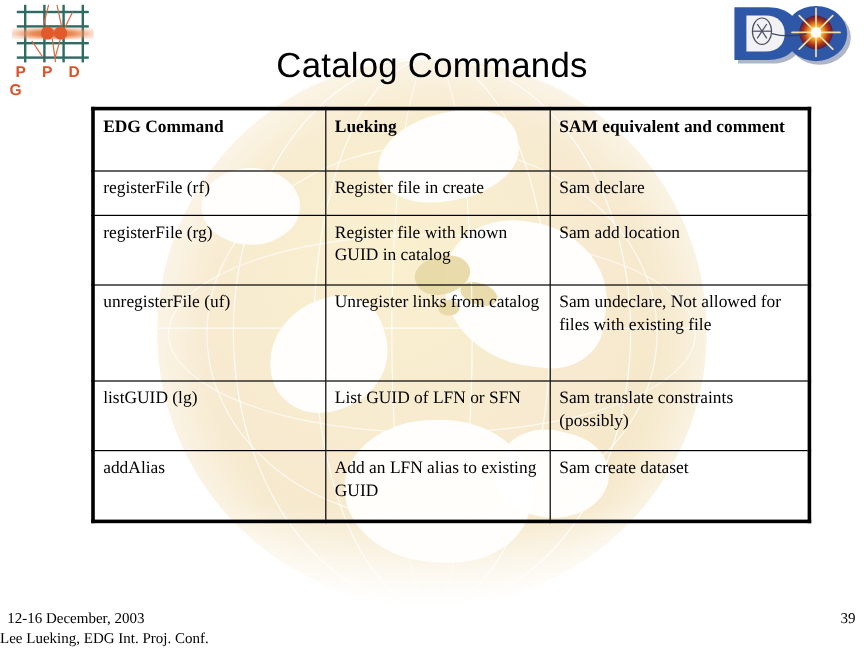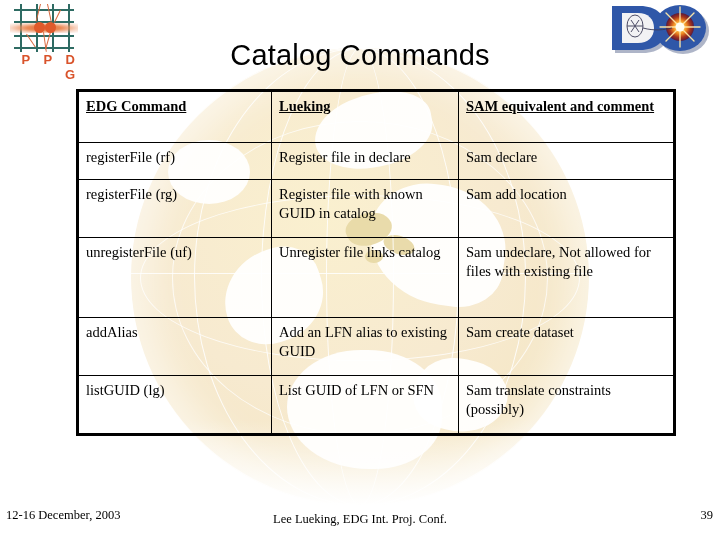--- a/index.html
+++ b/index.html
@@ -147,21 +147,21 @@
   .ppdg-track {
     position: absolute;
     width: 1px;
     background: #d8693f;
     transform-origin: top center;
   }
   .ppdg-text {
     position: absolute;
     left: 0; right: 0;
     top: 48px;
-    text-align: right;
+    text-align: left;
     font-family: "Liberation Sans", sans-serif;
     font-size: 13px;
     font-weight: bold;
     letter-spacing: 5px;
     color: #d9532b;
     text-indent: 5px;
   }
 
   
   #d0-logo {
@@ -208,43 +208,43 @@
     font-weight: normal;
     font-family: "Liberation Serif", "DejaVu Serif", serif;
   }
   #commands-table thead th {
     font-weight: bold;
   }
   .col-cmd    { width: 194px; }
   .col-action { width: 187px; }
   .col-sam    { width: 216px; }
 
-  .r-head   td, .r-head th { height: 39px; text-decoration: underline; }
+  .r-head   td, .r-head th { height: 39px; }
   .r-h1 td { height: 25px; }
   .r-h2 td { height: 46px; }
   .r-h3 td { height: 68px; }
   .r-h4 td { height: 25px; }
 
   
   #slide-footer {
     position: absolute;
     left: 0; right: 0;
     top: 508px;
     height: 18px;
     font-size: 12.5px;
     color: #000000;
   }
   #footer-date {
     position: absolute;
     left: 6px; top: 0;
   }
   #footer-center {
     position: absolute;
-    left: 0; right: 0; top: 4px;
-    text-align: center;
+    left: 0; right: 0; top: 17px;
+    text-align: left;
   }
   #footer-page {
     position: absolute;
     right: 7px; top: 0;
   }
 </style>
 </head>
 <body>
 
 <div id="slide-bg">
@@ -356,42 +356,42 @@
   <thead>
     <tr class="r-head">
       <th>EDG Command</th>
       <th>Lueking</th>
       <th>SAM equivalent and comment</th>
     </tr>
   </thead>
   <tbody>
     <tr class="r-h1">
       <td>registerFile (rf)</td>
-      <td>Register file in declare</td>
+      <td>Register file in create</td>
       <td>Sam declare</td>
     </tr>
     <tr class="r-h2">
       <td>registerFile (rg)</td>
       <td>Register file with known GUID in catalog</td>
       <td>Sam add location</td>
     </tr>
     <tr class="r-h3">
       <td>unregisterFile (uf)</td>
-      <td>Unregister file links catalog</td>
+      <td>Unregister links from catalog</td>
       <td>Sam undeclare, Not allowed for files with existing file</td>
+    </tr>
+    <tr class="r-h2">
+      <td>listGUID (lg)</td>
+      <td>List GUID of LFN or SFN</td>
+      <td>Sam translate constraints (possibly)</td>
     </tr>
     <tr class="r-h2">
       <td>addAlias</td>
       <td>Add an LFN alias to existing GUID</td>
       <td>Sam create dataset</td>
-    </tr>
-    <tr class="r-h2">
-      <td>listGUID (lg)</td>
-      <td>List GUID of LFN or SFN</td>
-      <td>Sam translate constraints (possibly)</td>
     </tr>
   </tbody>
 </table>
 
 <div id="slide-footer">
   <div id="footer-date">12-16 December, 2003</div>
   <div id="footer-center">Lee Lueking, EDG Int. Proj. Conf.</div>
   <div id="footer-page">39</div>
 </div>
 

